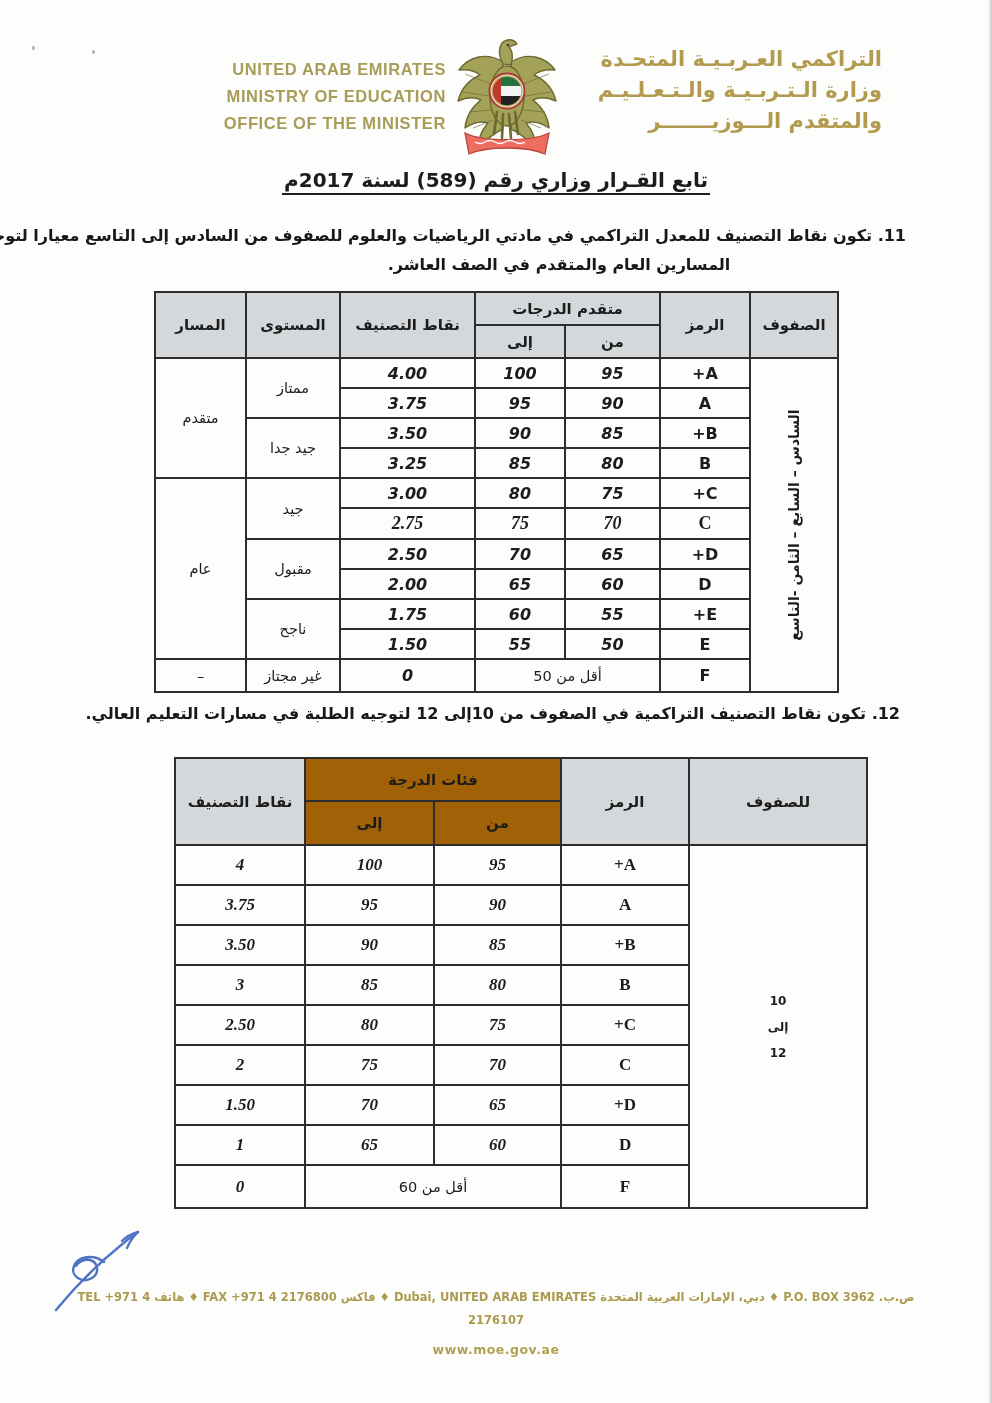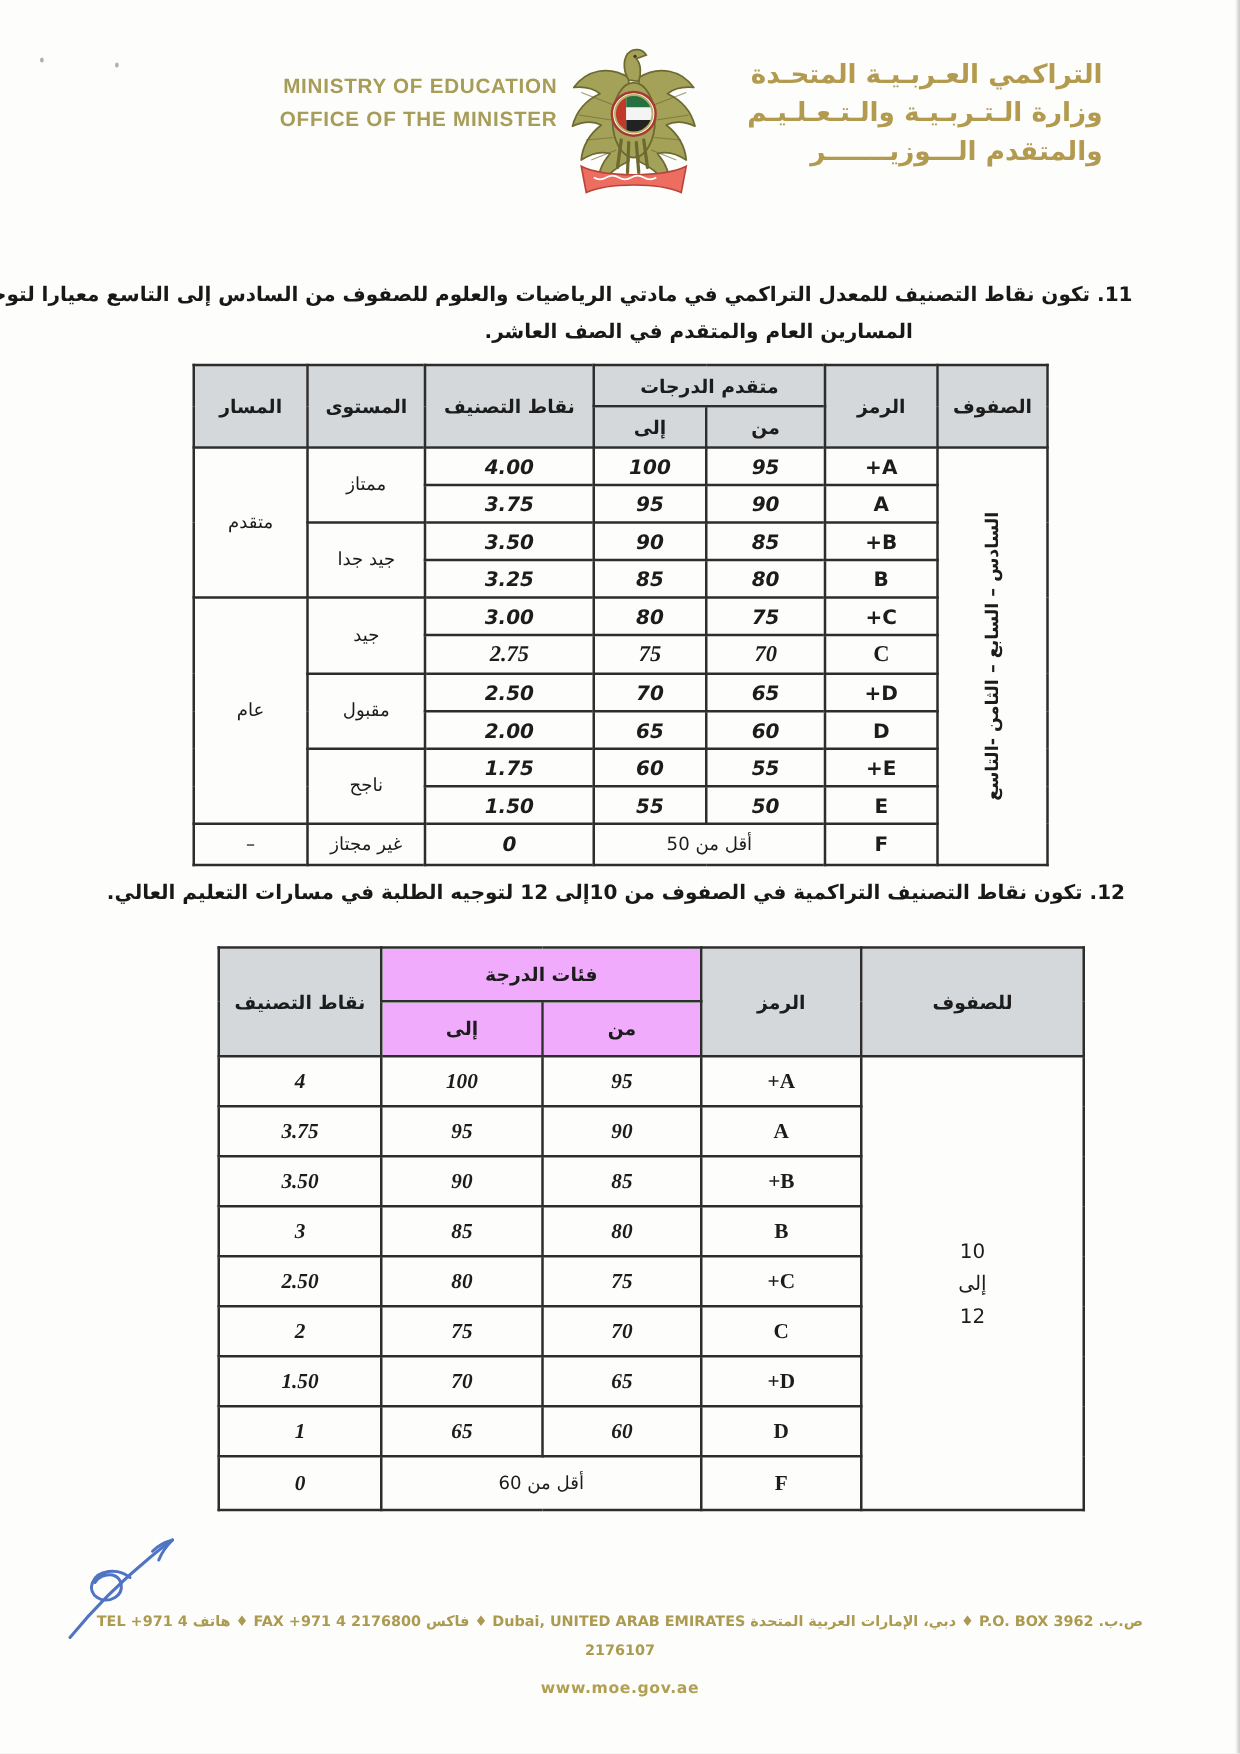--- a/index.html
+++ b/index.html
@@ -37,31 +37,31 @@
   .clause-11{position:absolute;top:226px;right:86px;width:824px;}
   .clause-11 .l1{white-space:nowrap;text-align:right;}
   .clause-11 .l2{margin-top:10px;text-align:center;padding-left:130px;}
   .clause-12{position:absolute;top:704px;right:92px;white-space:nowrap;text-align:right;}
 
   
   table.t{position:absolute;border-collapse:collapse;table-layout:fixed;
     direction:rtl;text-align:center;}
   table.t td{border:2px solid #2d2d2d;padding:0;vertical-align:middle;overflow:hidden;}
   .hdr{background:#d5d8da;font-weight:bold;font-size:15px;}
-  .hdr-w{background:#f0abfc;font-weight:bold;font-size:15px;}
+  .hdr-w{background:#a16207;font-weight:bold;font-size:15px;}
   .ar{font-size:14.5px;font-weight:normal;}
   .num{font-size:16px;font-weight:bold;font-family:"DejaVu Sans",sans-serif;font-style:italic;}
   .sym{font-size:16px;font-weight:bold;font-family:"DejaVu Sans",sans-serif;}
   tr.serif .num,tr.serif .sym{font-family:"Liberation Serif","DejaVu Serif",serif;font-size:18px;margin-left:20px;}
   .t2 .num,.t2 .sym{font-family:"Liberation Serif","DejaVu Serif",serif;font-size:17px;}
   .gcell{position:relative;}
   .vtext{position:absolute;top:50%;left:50%;
     transform:translate(-50%,-50%) rotate(-90deg);
     white-space:nowrap;font-size:14px;font-weight:bold;direction:rtl;}
-  .gstack{line-height:26px;font-size:16px;font-weight:normal;direction:rtl;}
+  .gstack{line-height:26px;font-size:12px;font-weight:bold;direction:rtl;}
 
   
   .footer{
     position:absolute;top:1286px;left:60px;width:872px;text-align:center;direction:rtl;
     font-size:11.5px;line-height:23px;color:#ab9a4f;font-weight:bold;
   }
   .website{
     position:absolute;top:1342px;left:0;width:100%;text-align:center;
     font-size:12.5px;color:#b1a052;font-weight:bold;letter-spacing:.5px;
   }
@@ -69,20 +69,21 @@
 </style>
 </head>
 <body>
 
 <div class="page">
   <div class="scan-edge"></div>
   <div class="speck" style="left:32px;top:46px;"></div>
   <div class="speck" style="left:92px;top:50px;"></div>
 
   <div class="en-head">
+    <div>UNITED ARAB EMIRATES</div>
     <div>MINISTRY OF EDUCATION</div>
     <div>OFFICE OF THE MINISTER</div>
   </div>
 
   <div class="emblem">
     <svg viewBox="0 0 112 130" width="112" height="130">
       <g fill="#a4a159" stroke="#6d6a31" stroke-width="1.4" stroke-linejoin="round">
         <path d="M52 26 C36 16 18 20 8 34 C17 33 24 35 29 39 C18 44 10 53 7 65 C16 61 24 61 30 64 C21 71 15 81 14 92 C23 86 31 85 37 87 C30 95 27 104 28 112 C36 103 45 96 52 93 Z"></path>
         <path d="M60 26 C76 16 94 20 104 34 C95 33 88 35 83 39 C94 44 102 53 105 65 C96 61 88 61 82 64 C91 71 97 81 98 92 C89 86 81 85 75 87 C82 95 85 104 84 112 C76 103 67 96 60 93 Z"></path>
         <ellipse cx="56" cy="60" rx="17" ry="30"></ellipse>
@@ -113,20 +114,23 @@
       <path d="M24 106 q5 3 10 0 q5 -3 10 0 q5 3 10 0 q5 -3 10 0 q5 3 10 0" stroke="#ffffff" stroke-width="1.4" fill="none"></path>
     </svg>
   </div>
 
   <div class="ar-head">
     <div>التراكمي العـربـيـة المتحـدة</div>
     <div>وزارة الـتـربـيـة والـتـعـلـيـم</div>
     <div>والمتقدم الـــوزيـــــــر</div>
   </div>
 
+  <div class="doc-title">
+    <span>تابع القـرار وزاري رقم (589) لسنة 2017م</span>
+  </div>
 
   <div class="clause clause-11">
     <div class="l1">11. تكون نقاط التصنيف للمعدل التراكمي في مادتي الرياضيات والعلوم للصفوف من السادس إلى التاسع معيارا لتوجيه الطلاب إلى</div>
     <div class="l2">المسارين العام والمتقدم في الصف العاشر.</div>
   </div>
 
   <table class="t t1" style="left:154px;top:291px;width:683px;">
     <colgroup>
       <col style="width:88px">
         <col style="width:90px">

